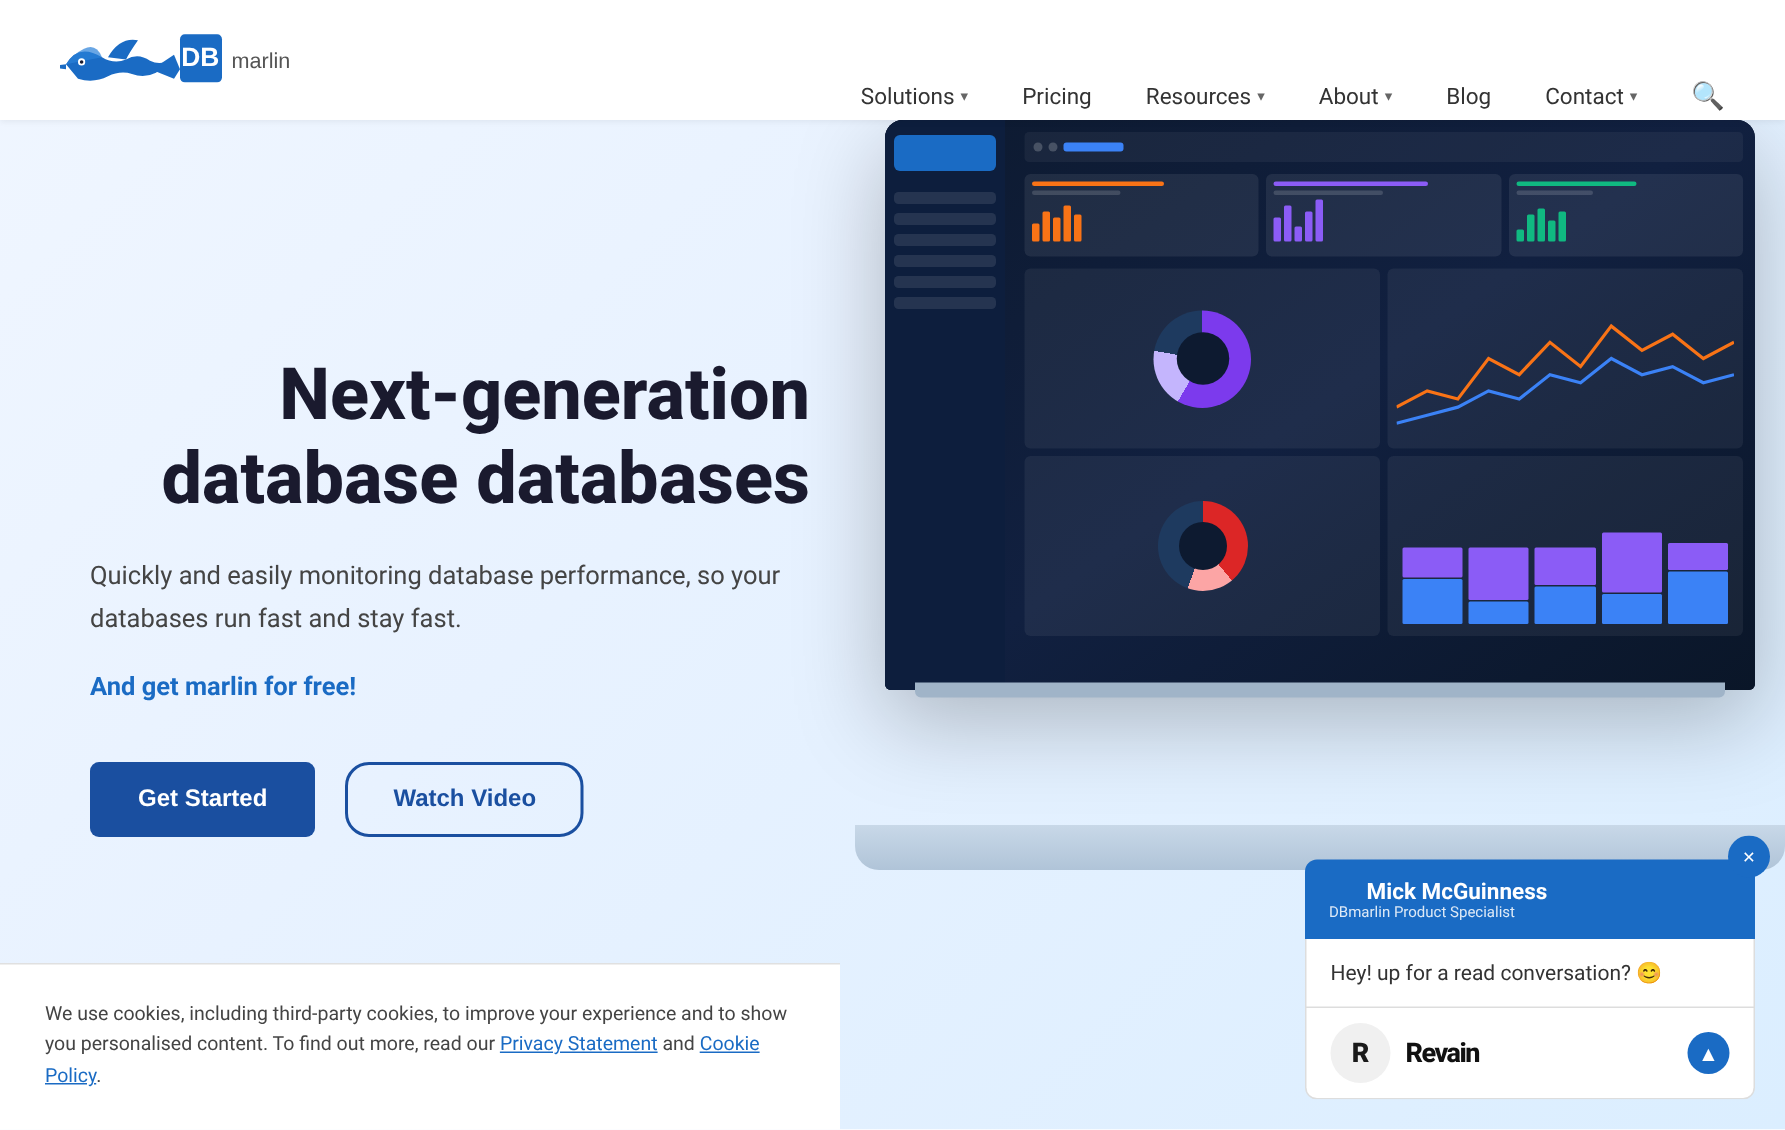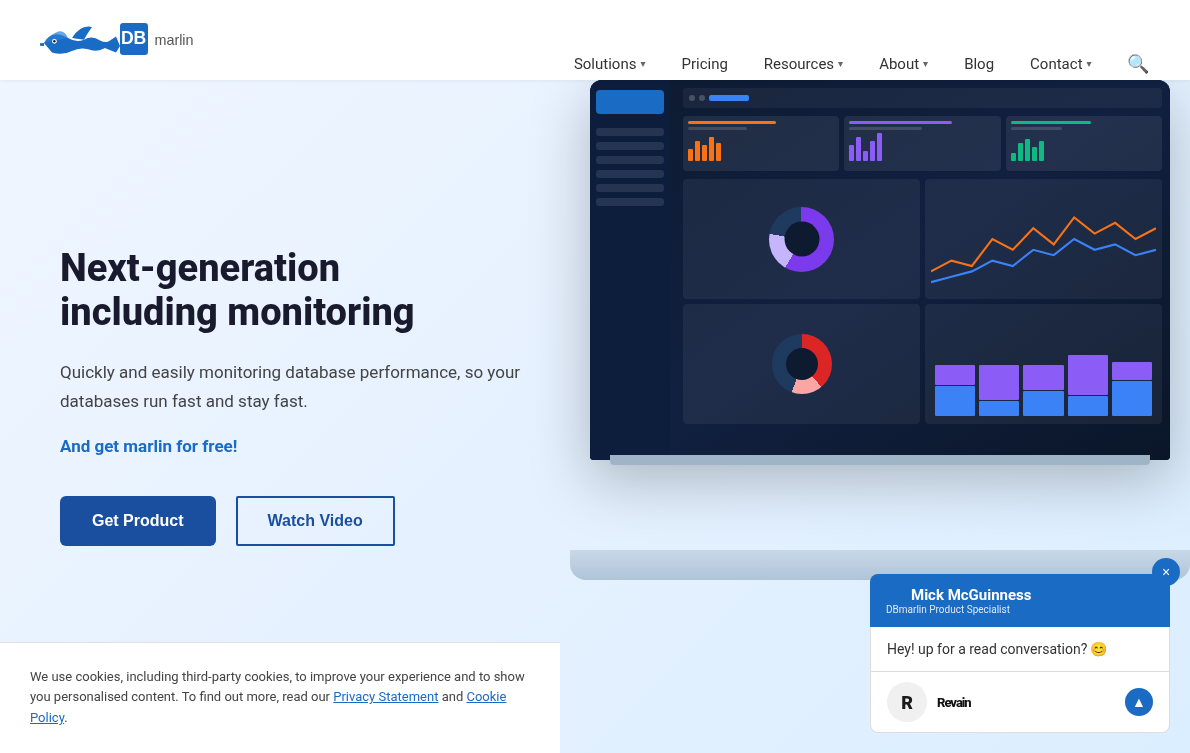--- a/index.html
+++ b/index.html
@@ -25,38 +25,38 @@
     
     .hero {
       min-height: 100vh;
       background: linear-gradient(135deg, #f0f6ff 0%, #e8f2ff 40%, #dbeeff 100%);
       display: flex; align-items: center;
       padding: 100px 60px 60px 60px;
       position: relative; overflow: hidden;
     }
     .hero-left { max-width: 480px; z-index: 2; }
     .hero-title {
-      font-size: 38px; font-weight: 800; line-height: 1.15;
-      color: #1a1a2e; margin-bottom: 24px;
+      font-size: 48px; font-weight: 800; line-height: 1.15;
+      color: #1a1a2e; margin-bottom: 24px; text-align: right;
     }
     .hero-subtitle {
       font-size: 17px; color: #444; line-height: 1.7; margin-bottom: 20px;
     }
     .hero-free {
       font-size: 17px; color: #1a6bc4; font-weight: 700; margin-bottom: 40px;
     }
     .hero-buttons { display: flex; gap: 20px; align-items: center; }
     .btn-primary {
       background: #1a4fa0; color: #fff; border: none;
       padding: 16px 32px; border-radius: 6px; font-size: 16px;
       font-weight: 600; cursor: pointer;
     }
     .btn-outline {
       background: transparent; color: #1a4fa0; border: 2px solid #1a4fa0;
-      padding: 14px 30px; border-radius: 2px; font-size: 16px;
+      padding: 14px 30px; border-radius: 16px; font-size: 16px;
       font-weight: 600; cursor: pointer;
     }
 
     
     .hero-right {
       position: absolute; right: -20px; top: 80px;
       width: 660px; height: 500px;
       z-index: 1;
     }
     .laptop-mockup {
@@ -235,26 +235,26 @@
       <span class="caret">▾</span>
     </a>
     <span class="nav-search">🔍</span>
   </div>
 </nav>
 
 <section class="hero">
   <div class="hero-left">
     <h1 class="hero-title">
       <span>Next-generation</span><br>
-      <span>including monitoring</span>
+      <span>database databases</span>
     </h1>
     <p class="hero-subtitle">Quickly and easily monitoring database performance, so your databases run fast and stay fast.</p>
     <p class="hero-free">And get marlin for free!</p>
     <div class="hero-buttons">
-      <button class="btn-primary">Get Product</button>
+      <button class="btn-primary">Get Started</button>
       <button class="btn-outline">Watch Video</button>
     </div>
   </div>
 
   <div class="hero-right">
     <div class="laptop-mockup">
       <div class="laptop-screen">
         <div class="laptop-screen-inner">
 
           <div class="screen-sidebar">
@@ -381,16 +381,16 @@
 
 <div class="chat-widget">
   <button class="chat-close">×</button>
   <div class="chat-header">
     <div class="chat-name">Mick McGuinness</div>
     <div class="chat-role">DBmarlin Product Specialist</div>
   </div>
   <div class="chat-body">Hey! up for a read conversation? 😊</div>
   <div class="chat-footer">
     <div class="revain-r">R</div>
-    <span style="font-size:13px; font-weight:800; letter-spacing:-1px; color:#111;">Revain</span>
+    <span style="font-size:18px; font-weight:800; letter-spacing:-1px; color:#111;">Revain</span>
     <button class="chat-toggle">▲</button>
   </div>
 </div>
 
 </body></html>

